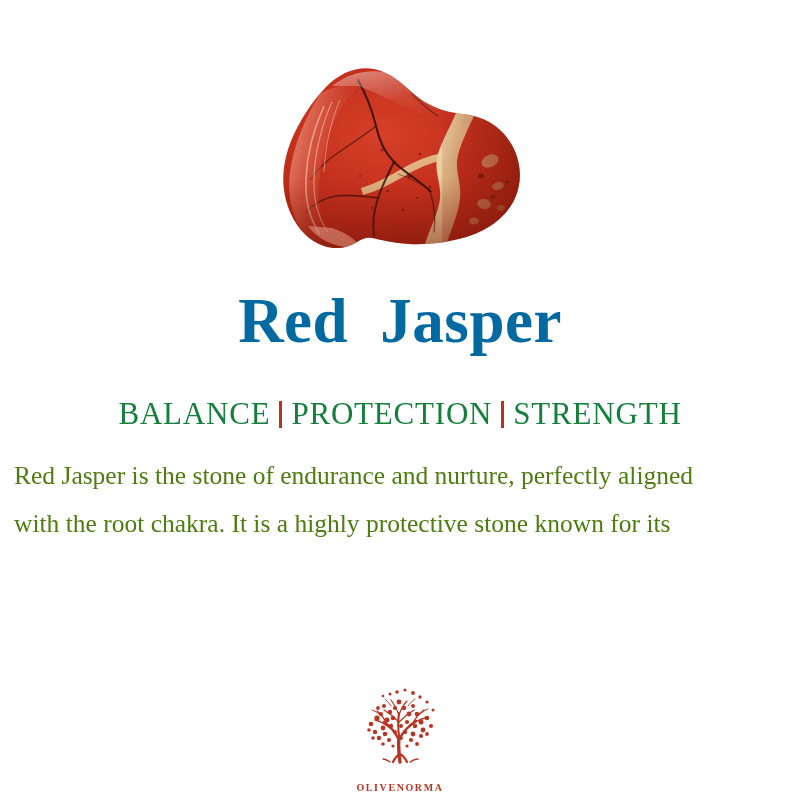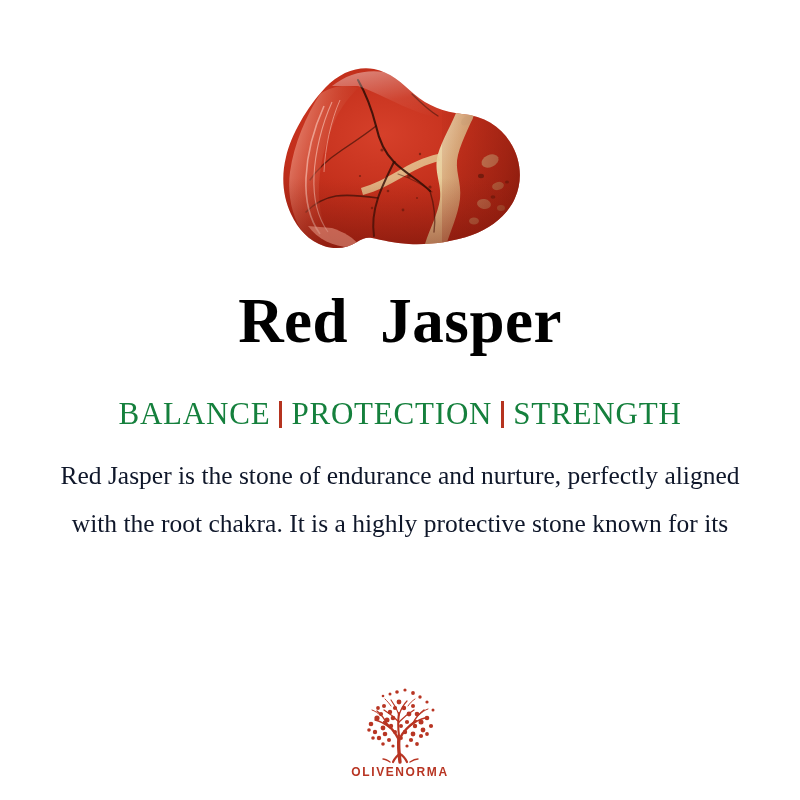--- a/index.html
+++ b/index.html
@@ -38,21 +38,21 @@
   
   .title {
     position: absolute;
     left: 0;
     top: 288px;
     width: 800px;
     text-align: center;
     font-size: 63px;
     line-height: 1.05;
     font-weight: bold;
-    color: #000000;
+    color: #0369a1;
     letter-spacing: 0.5px;
     word-spacing: 16px;
     font-family: "Liberation Serif", "DejaVu Serif", serif;
   }
 
   
   .subtitle {
     position: absolute;
     left: 0;
     top: 397px;
@@ -76,24 +76,24 @@
     vertical-align: -4px;
     margin: 0 9px;
   }
 
   
   .body-copy {
     position: absolute;
     left: 14px;
     top: 452px;
     width: 772px;
-    text-align: center;
+    text-align: left;
     font-size: 25.5px;
     line-height: 48px;
-    color: #0f172a;
+    color: #4d7c0f;
     font-family: "Liberation Serif", "DejaVu Serif", serif;
   }
 
   .body-copy .line {
     display: block;
     white-space: nowrap;
   }
 
   
   .brand {
@@ -106,23 +106,23 @@
 
   .brand-mark {
     display: block;
     margin: 0 auto;
     width: 86px;
     height: 80px;
   }
 
   .brand-name {
     display: block;
-    margin-top: 1px;
-    font-family: Liberation Sans, sans-serif;
-    font-size: 12px;
+    margin-top: 18px;
+    font-family: Liberation Serif, serif;
+    font-size: 10px;
     font-weight: bold;
     letter-spacing: 1.6px;
     color: #b83523;
   }
 </style>
 </head>
 <body>
 
 <div class="page">
 

